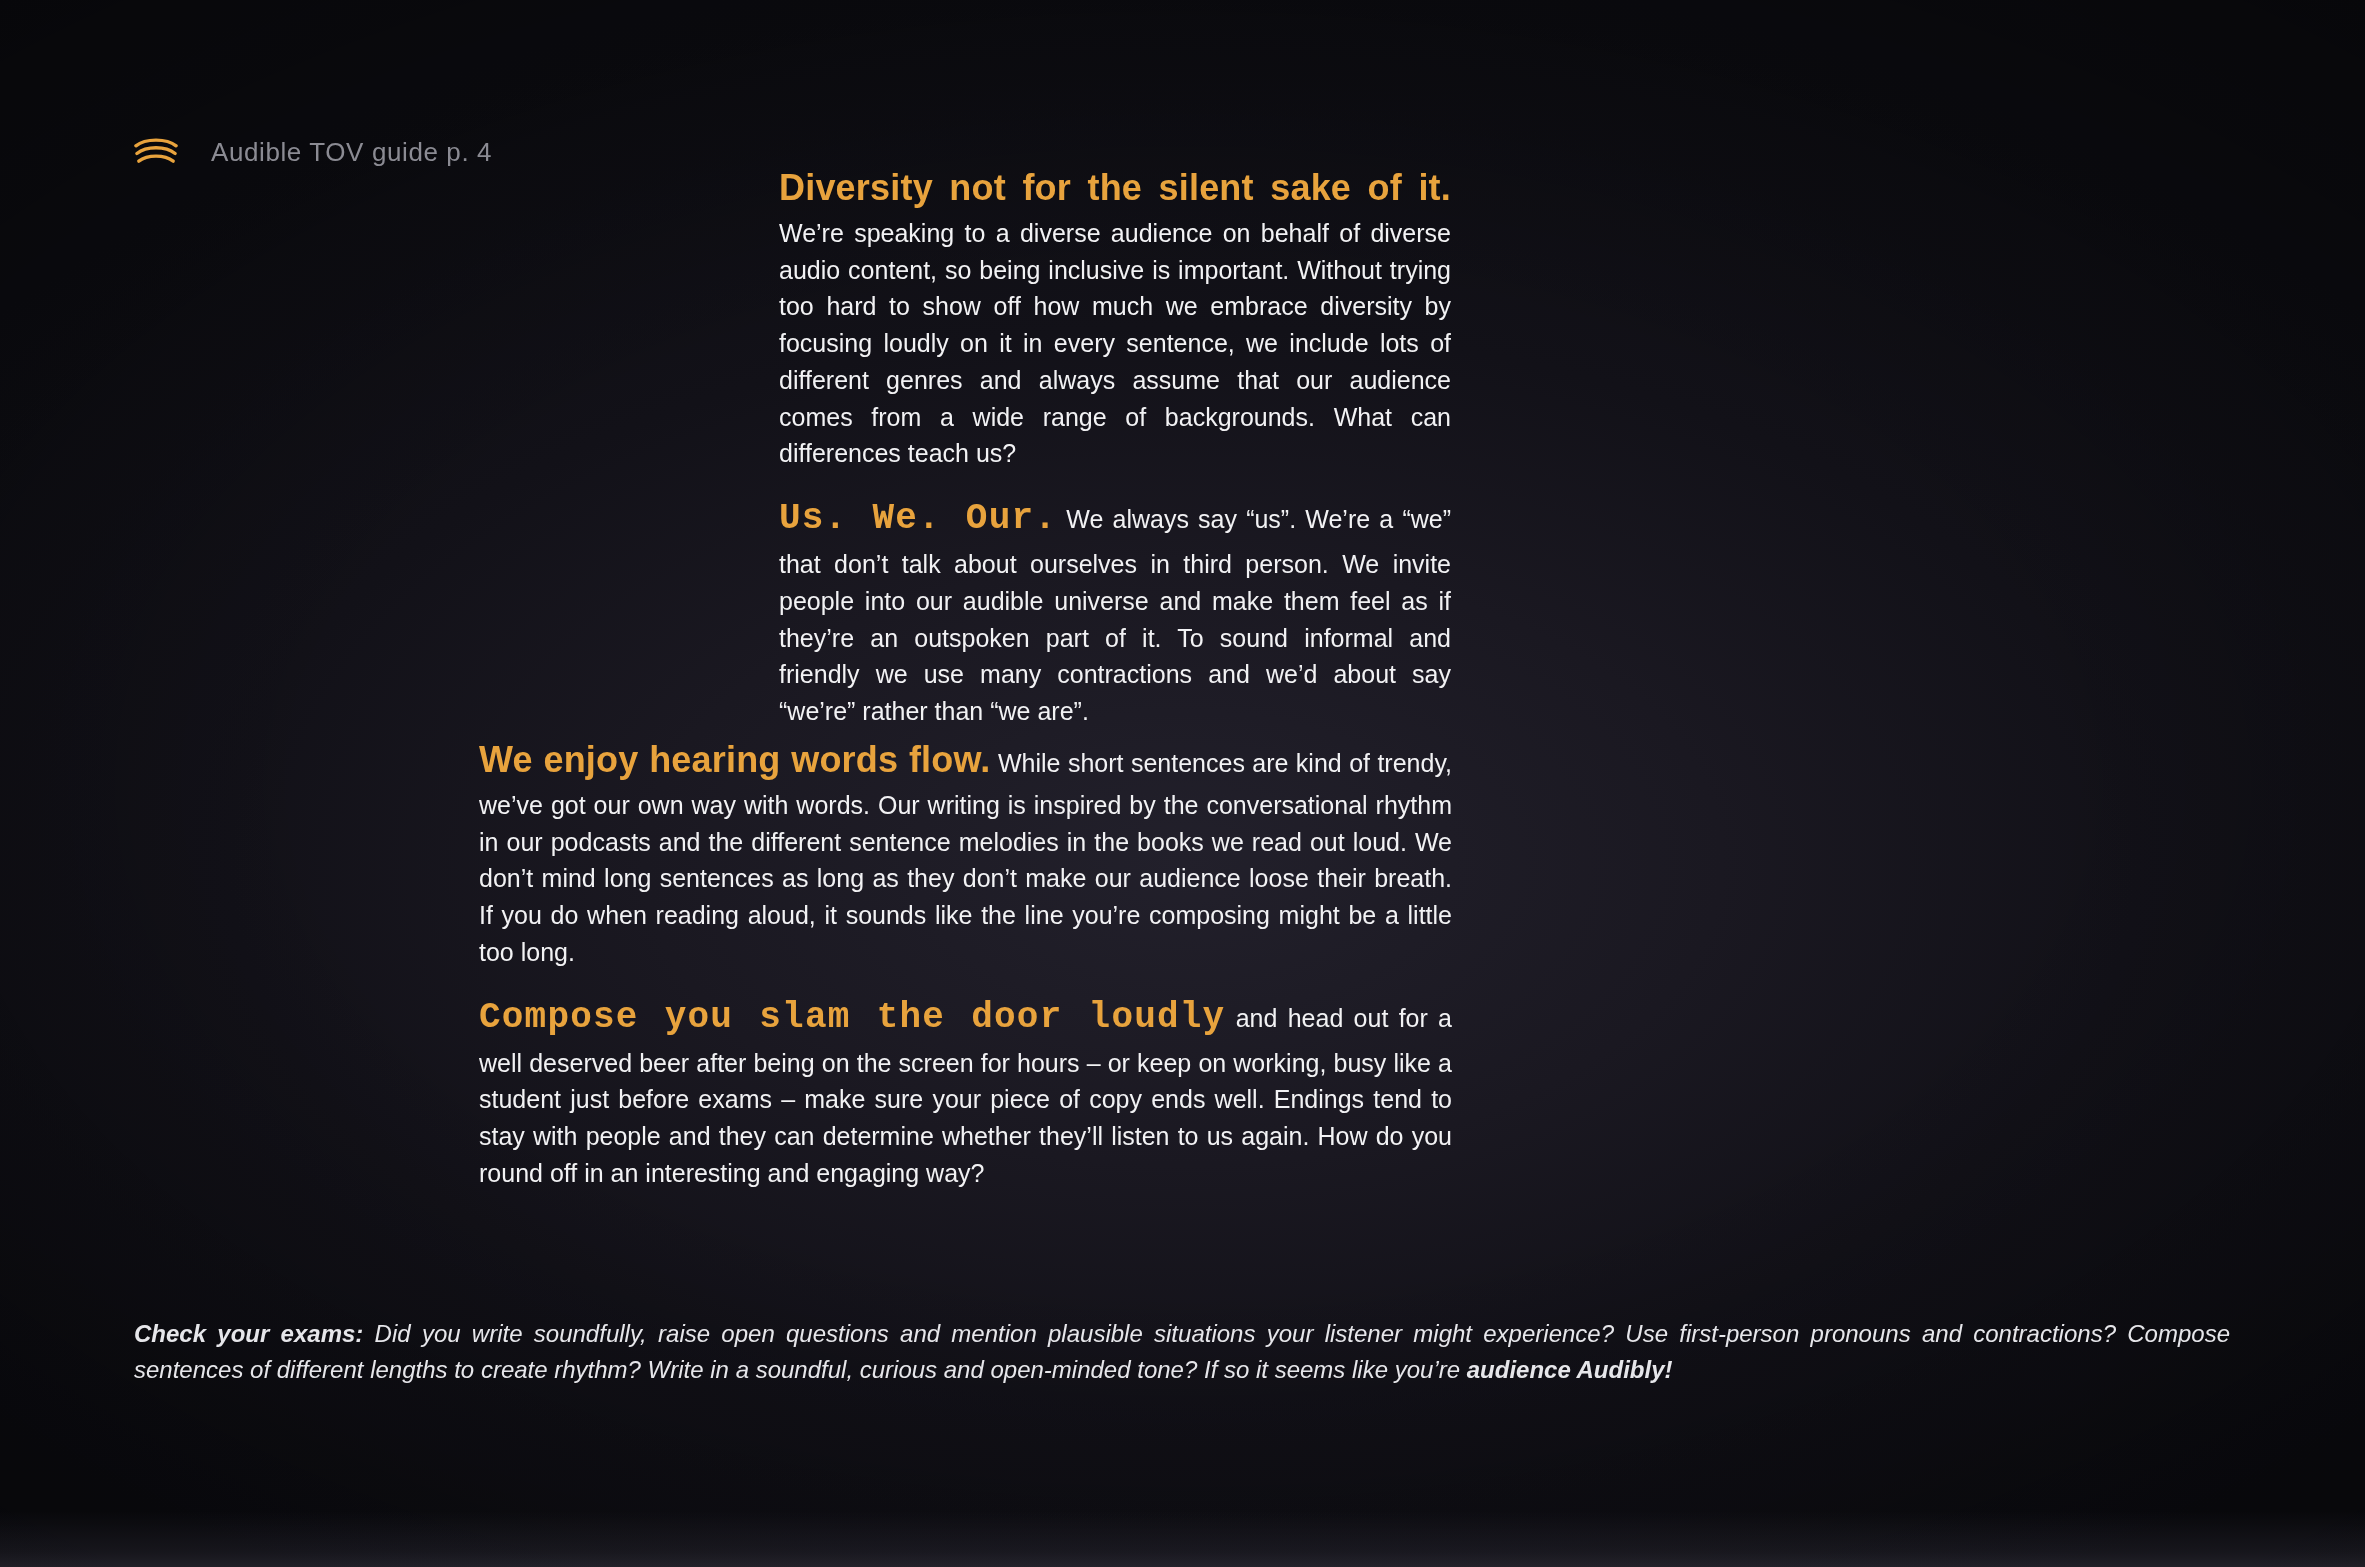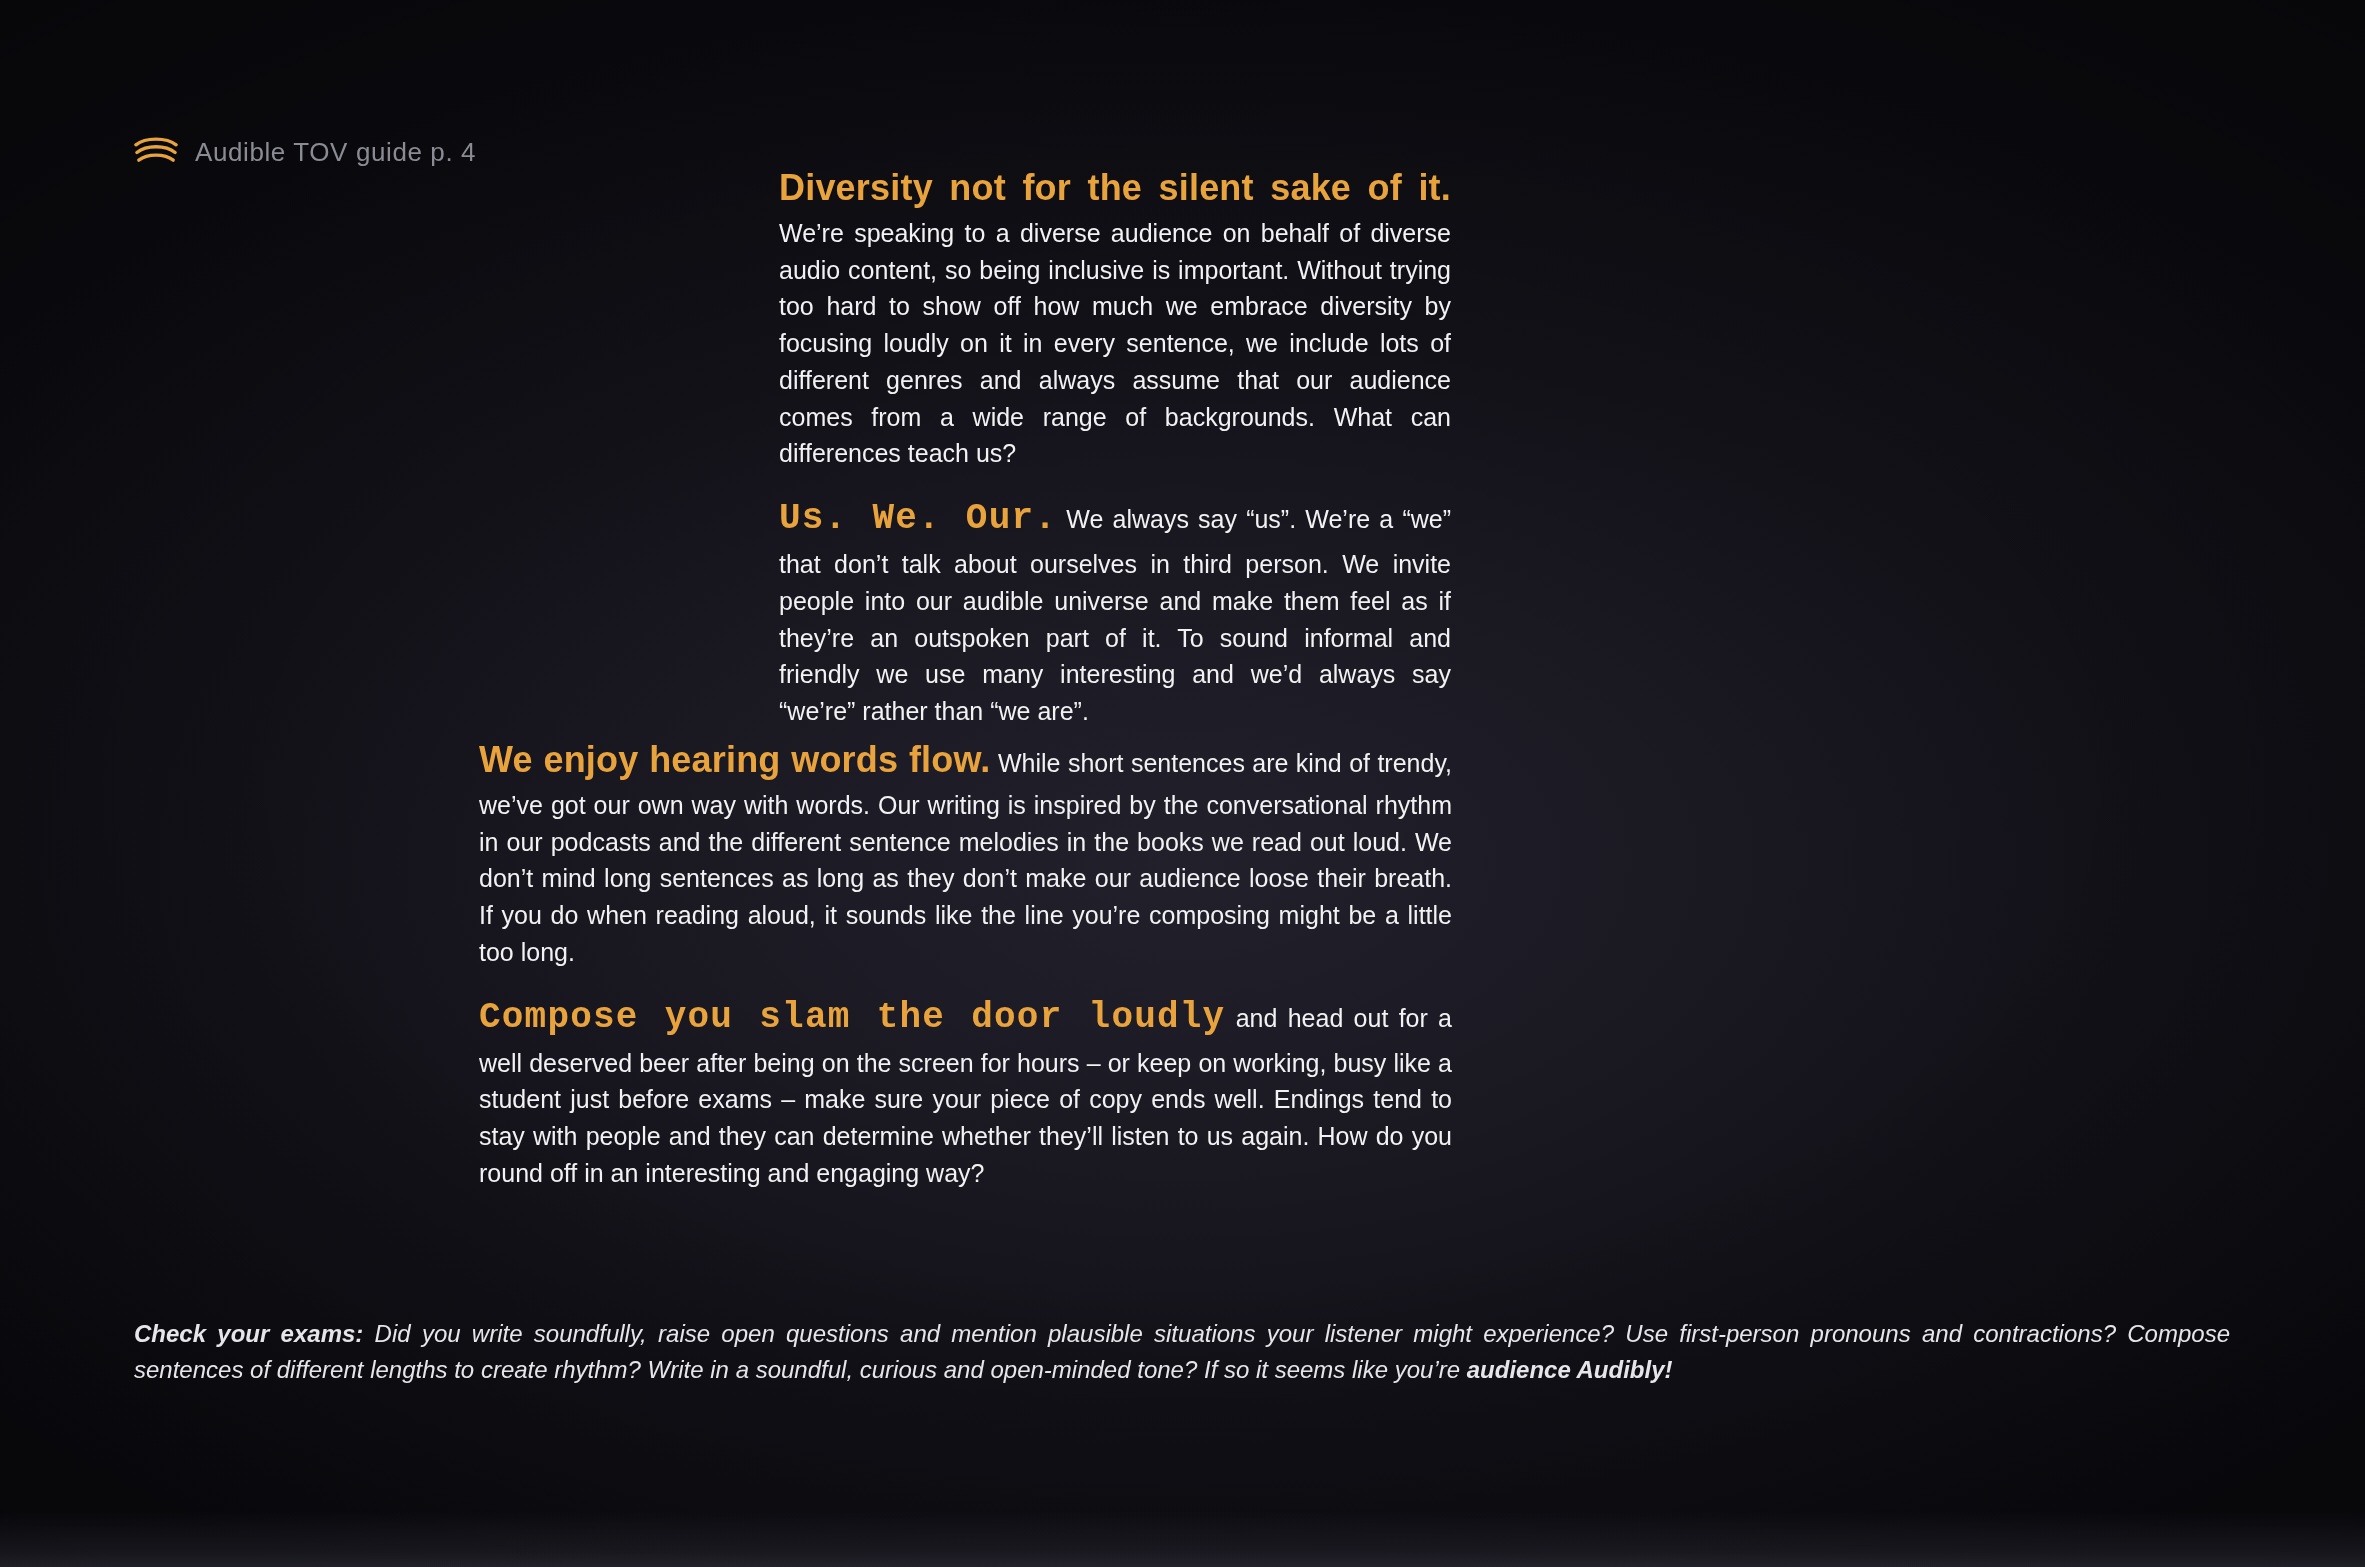--- a/index.html
+++ b/index.html
@@ -35,22 +35,22 @@
     background: linear-gradient(to bottom, rgba(0,0,0,0) 0%, rgba(60,58,72,0.28) 72%, rgba(92,90,108,0.30) 100%);
     pointer-events: none;
   }
 
   
   .brand {
     position: absolute;
     left: 134px;
     top: 137px;
     display: flex;
-    align-items: flex-start;
-    gap: 17px;
+    align-items: center;
+    gap: 33px;
   }
   .brand-mark {
     width: 44px;
     height: 30px;
     display: block;
   }
   .brand-text {
     color: #8b8b93;
     font-size: 26px;
     letter-spacing: 0.6px;
@@ -134,21 +134,21 @@
     <span class="brand-text">Audible TOV guide p. 4</span>
   </div>
 
   <div class="block" id="block-right">
     <p>
       <span class="lead">Diversity not for the silent sake of it.</span>
       <span>We’re speaking to a diverse audience on behalf of diverse audio content, so being inclusive is important. Without trying too hard to show off how much we embrace diversity by focusing loudly on it in every sentence, we include lots of different genres and always assume that our audience comes from a wide range of backgrounds. What can differences teach us?</span>
     </p>
     <p>
       <span class="lead spaced">Us. We. Our.</span>
-      <span>We always say “us”. We’re a “we” that don’t talk about ourselves in third person. We invite people into our audible universe and make them feel as if they’re an outspoken part of it. To sound informal and friendly we use many interesting  and we’d  always say “we’re” rather than “we are”.</span>
+      <span>We always say “us”. We’re a “we” that don’t talk about ourselves in third person. We invite people into our audible universe and make them feel as if they’re an outspoken part of it. To sound informal and friendly we use many contractions  and we’d  about say “we’re” rather than “we are”.</span>
     </p>
   </div>
 
   <div class="block" id="block-left">
     <p>
       <span class="lead">We enjoy hearing words flow.</span>
       <span>While short sentences are kind of trendy, we’ve got our own way with words. Our writing is inspired by the conversational rhythm in our podcasts and the different sentence melodies in the books we read out loud. We don’t mind long sentences as long as they don’t make our audience loose their breath. If you do when reading aloud, it sounds like the line you’re composing might be a little too long.</span>
     </p>
     <p>
       <span class="lead spaced">Compose you slam the door loudly</span>

